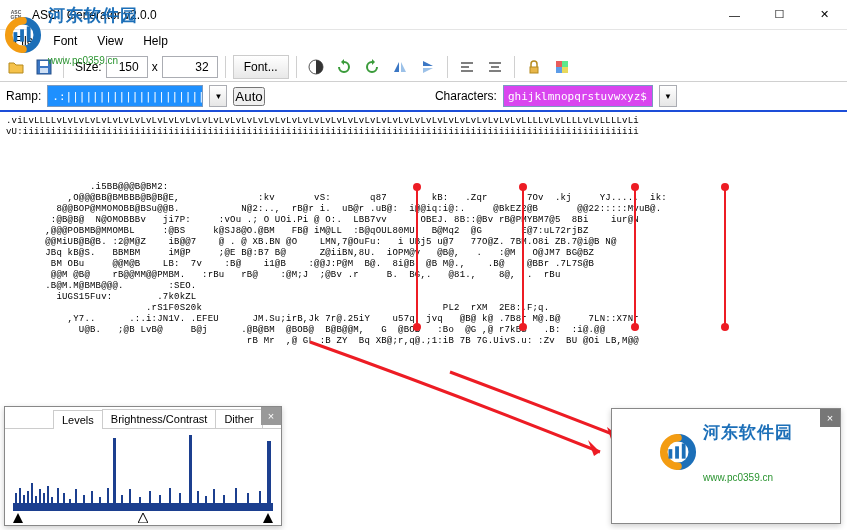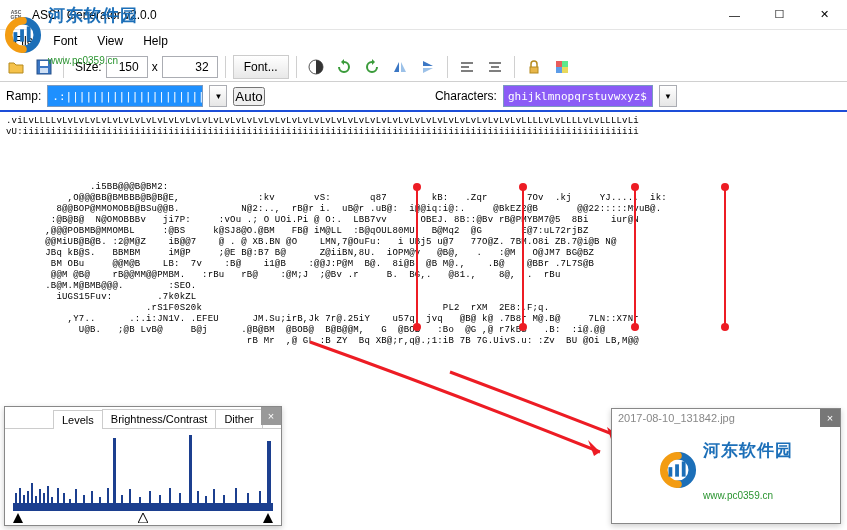--- a/index.html
+++ b/index.html
@@ -22,21 +22,21 @@
 .toolbar .tbtn { width: 24px; height: 24px; display: flex; align-items: center; justify-content: center; border: 1px solid transparent; }
 .toolbar .sep { width: 1px; height: 22px; background: #d0d0d0; margin: 0 3px; }
 .toolbar .lbl { color: #000; margin-left: 4px; }
 .toolbar input[type=text] { height: 22px; border: 1px solid #abadb3; padding: 0 8px; font-size: 12px; text-align: right; }
 .toolbar .btn { height: 24px; border: 1px solid #ccc; background: linear-gradient(#fff,#e8e8e8); padding: 0 10px; font-size: 12px; }
 
 
 .rampbar { height: 30px; background: #fff; border-bottom: 2px solid #1d4ed8; display: flex; align-items: center; padding: 0 6px; gap: 6px; font-size: 12px; }
 .rampbar .ramp-field { flex: 0 0 156px; height: 22px; border: 1px solid #7a9ac0; background: #1e90ff; color: #fff; font-family: monospace; font-size: 11px; padding: 0 4px; display: flex; align-items: center; overflow: hidden; white-space: nowrap; }
 .rampbar .dd { width: 18px; height: 22px; border: 1px solid #abadb3; background: linear-gradient(#fff,#e6e6e6); display: flex; align-items: center; justify-content: center; font-size: 8px; }
-.rampbar .chars-field { flex: 0 0 150px; height: 22px; border: 1px solid #7a9ac0; background: #8b5cf6; color: #fff; font-family: monospace; font-size: 11px; padding: 0 4px; display: flex; align-items: center; overflow: hidden; }
+.rampbar .chars-field { flex: 0 0 150px; height: 22px; border: 1px solid #7a9ac0; background: #d946ef; color: #fff; font-family: monospace; font-size: 11px; padding: 0 4px; display: flex; align-items: center; overflow: hidden; }
 .spacer { flex: 1; }
 
 
 .artarea { position: relative; height: 418px; background: #fff; overflow: hidden; }
 .ascii { font-family: "Consolas", "Courier New", monospace; font-size: 9px; line-height: 11px; color: #000; white-space: pre; padding: 4px 6px; letter-spacing: 0.2px; }
 
 
 .redline { position: absolute; width: 2px; background: #ed1c24; }
 .reddot { position: absolute; width: 8px; height: 8px; background: #ed1c24; border-radius: 50%; transform: translate(-50%,-50%); }
 .redarrow-svg { position: absolute; pointer-events: none; }
@@ -301,21 +301,20 @@
       <div class="slider-handle" style="left:98%">
           <svg width="10" height="10">
             <path d="M5 0 L10 10 L0 10 Z" fill="#000"></path>
           </svg>
         </div>
     </div>
   </div>
 
   <div class="preview-panel">
     <div class="close">×</div>
-    <div class="fname">2017-08-10_131842.jpg</div>
     <div class="img">
       <div class="watermark" style="position:static;">
         <div class="wm-icon">
           <svg width="38" height="38" viewBox="0 0 40 40">
             <path d="M20 5 A15 15 0 0 1 20 35" fill="none" stroke="#1c6fb8" stroke-width="8" stroke-linecap="round"></path>
             <path d="M20 5 A15 15 0 0 0 20 35" fill="none" stroke="#f39c12" stroke-width="8" stroke-linecap="round"></path>
             <rect x="10" y="17" width="4" height="10" fill="#1c6fb8"></rect>
             <rect x="17" y="14" width="4" height="13" fill="#1c6fb8"></rect>
             <rect x="24" y="11" width="4" height="16" fill="#1c6fb8"></rect>
           </svg>

